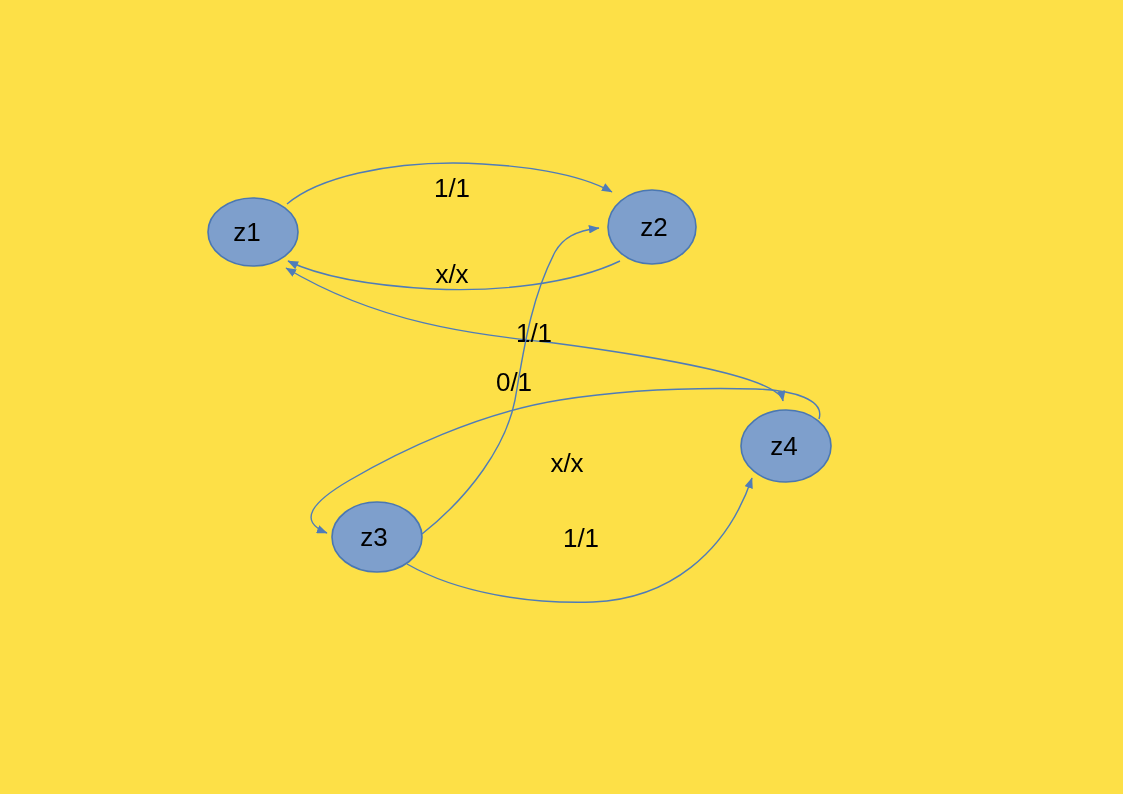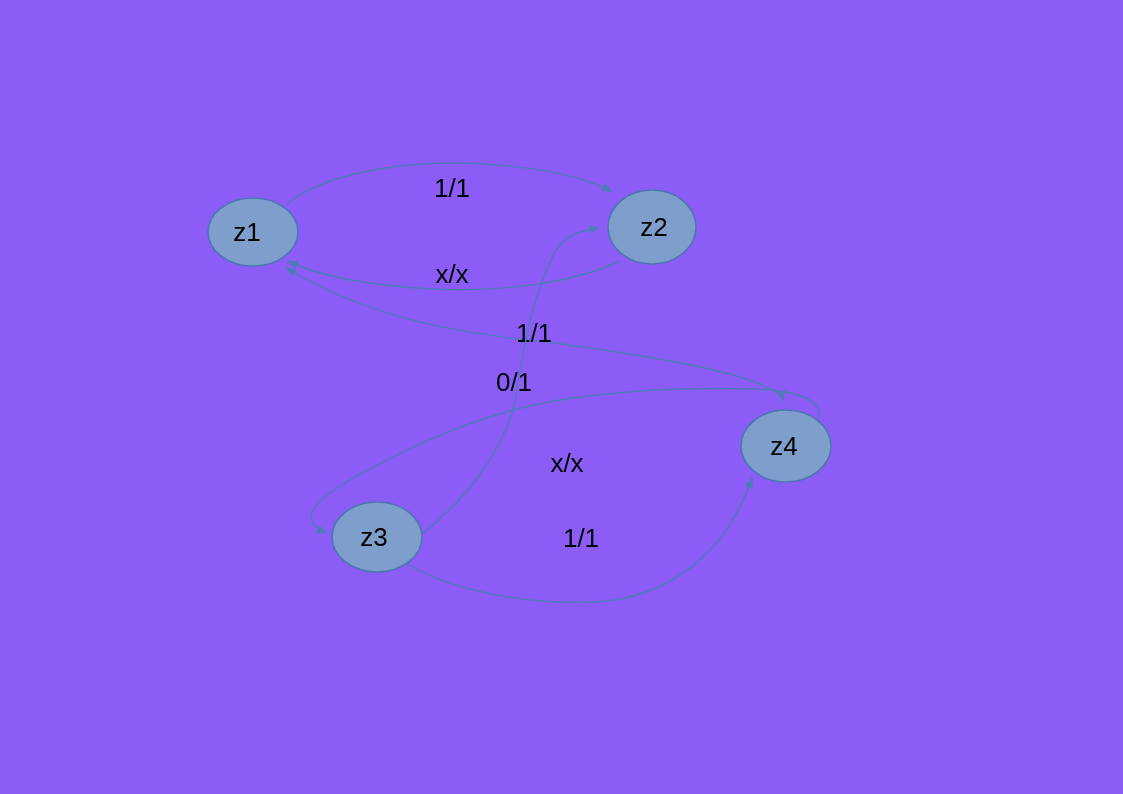--- a/index.html
+++ b/index.html
@@ -4,21 +4,21 @@
 <style>
   html, body {
     margin: 0;
     padding: 0;
     background: #ffffff;
   }
   .stage {
     position: relative;
     width: 1123px;
     height: 794px;
-    background: #8b5cf6;
+    background: #fde047;
     overflow: hidden;
     font-family: "Liberation Sans", sans-serif;
   }
   svg { display: block; }
   .edge {
     fill: none;
     stroke: #4f7cb8;
     stroke-width: 1.4;
   }
   .node {

